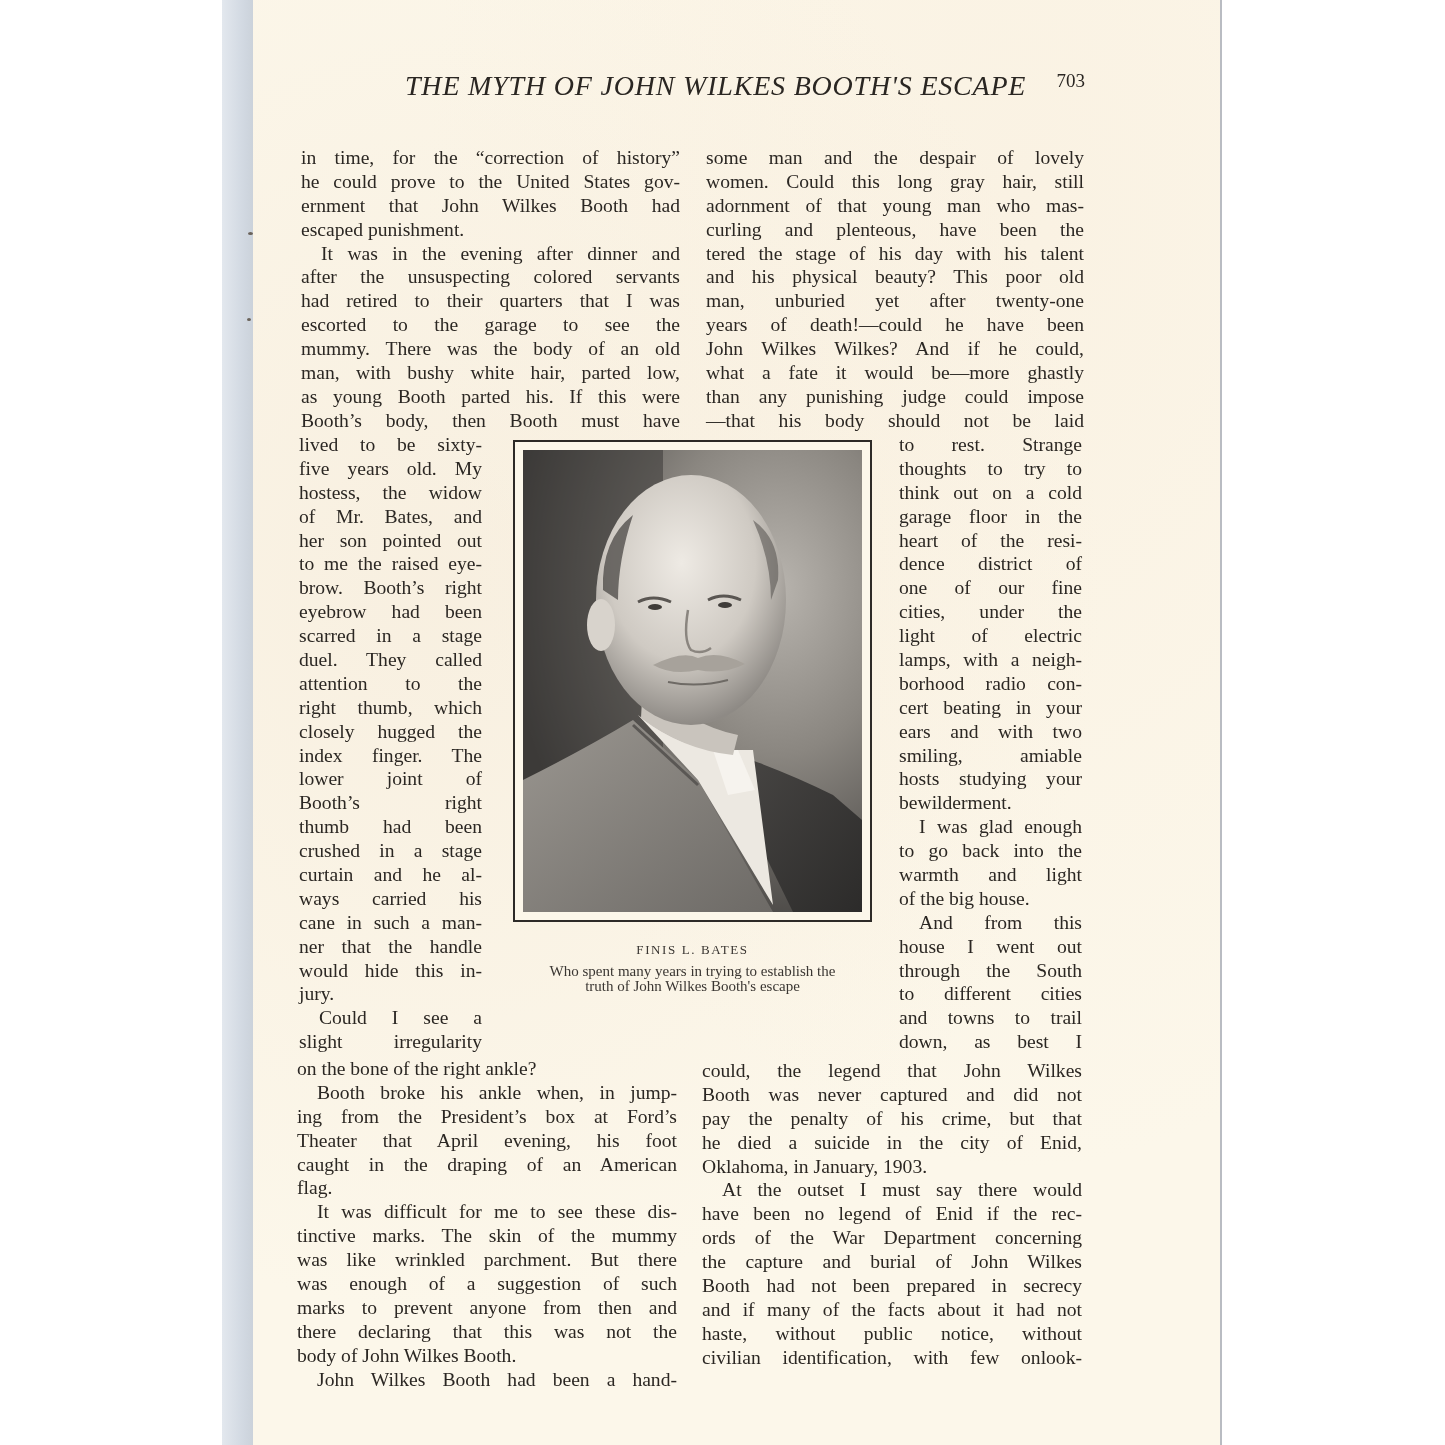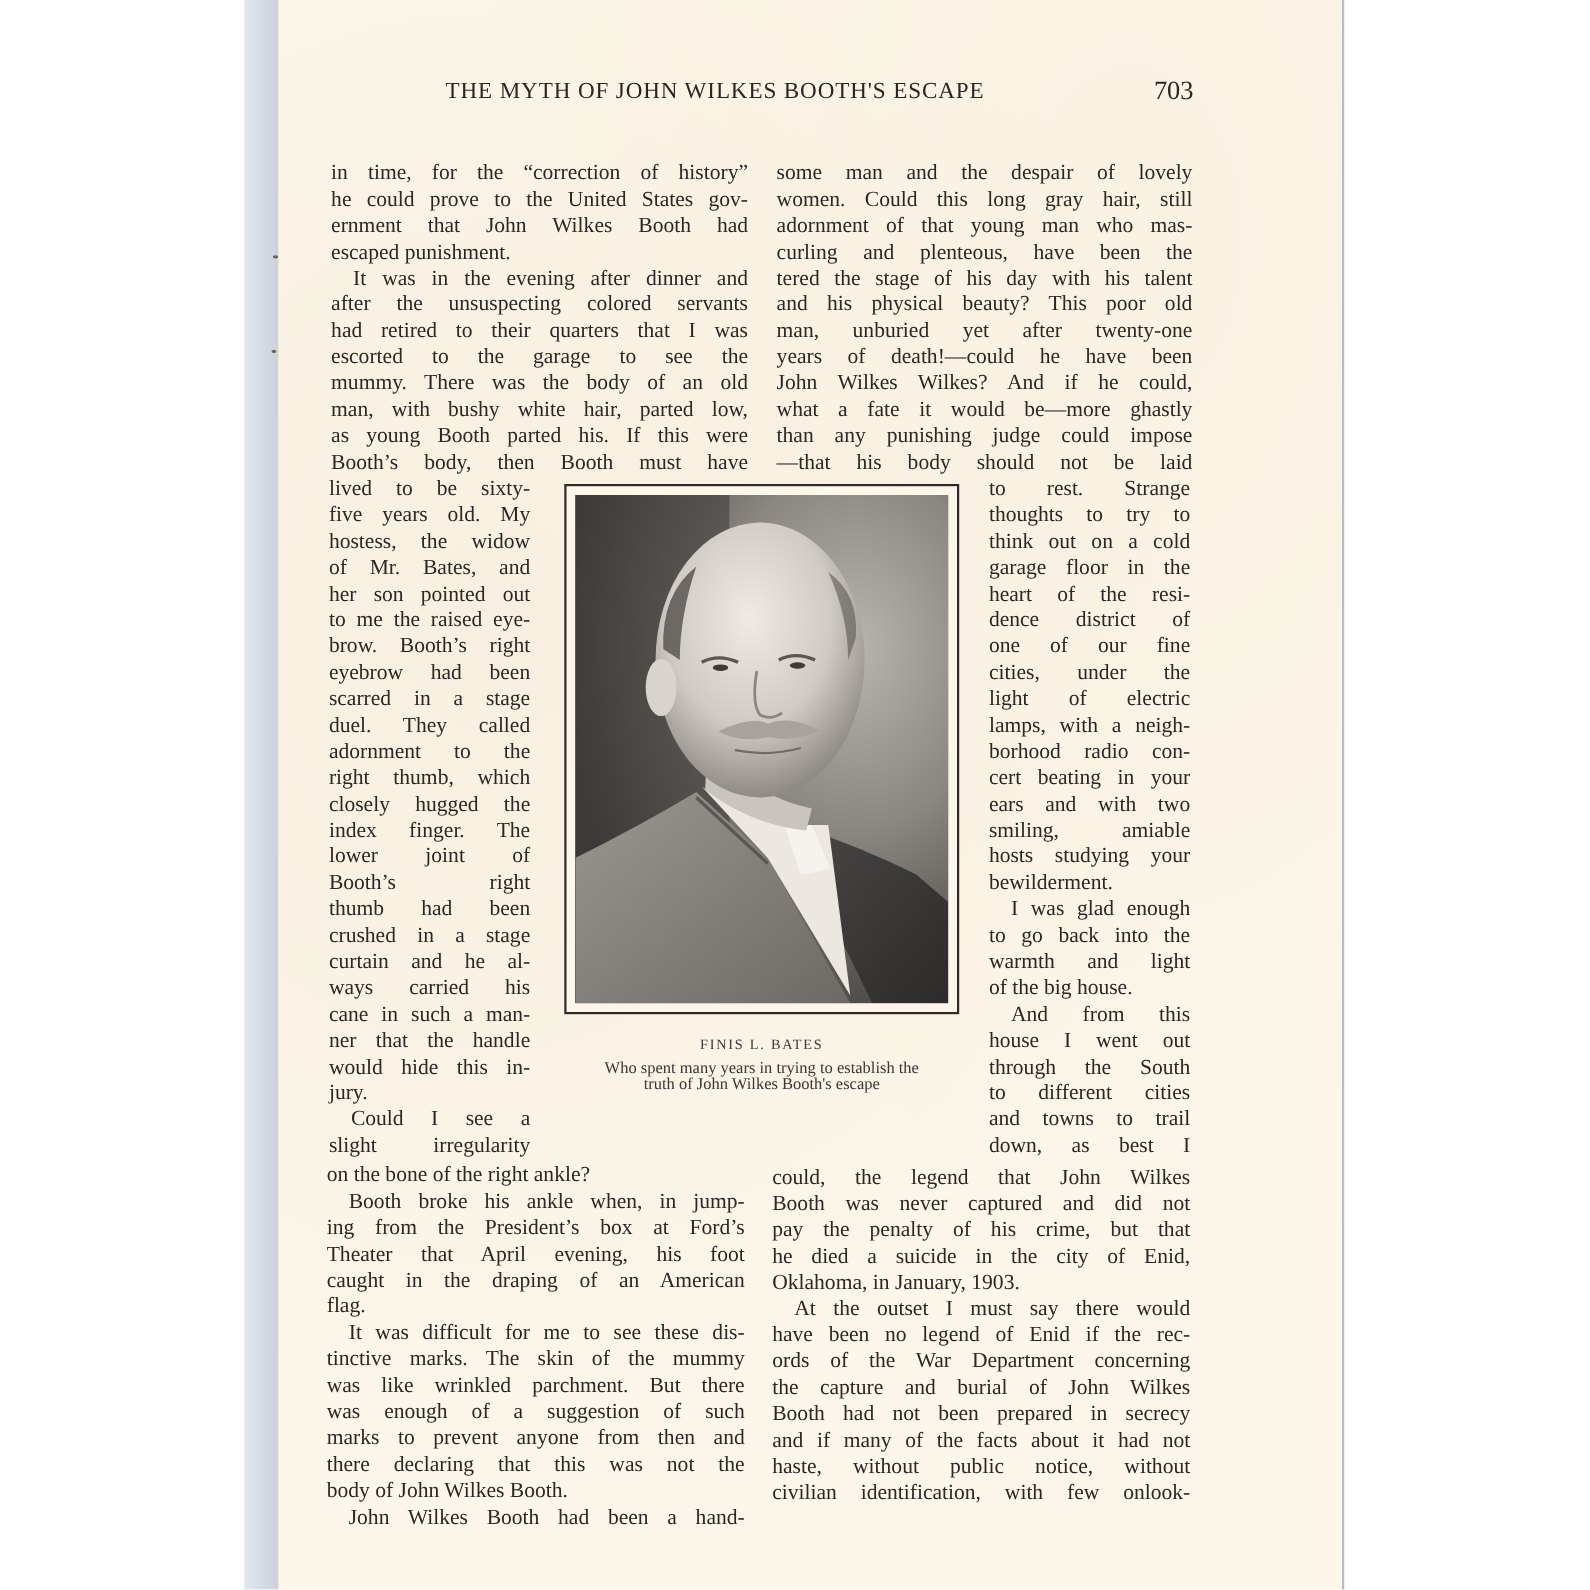--- a/index.html
+++ b/index.html
@@ -17,22 +17,22 @@
       background: #fcf7ea;
       background-image: radial-gradient(ellipse at 20% 40%, rgba(240,225,205,0.35), rgba(0,0,0,0) 60%),
                         radial-gradient(ellipse at 80% 15%, rgba(245,230,210,0.3), rgba(0,0,0,0) 55%);
       border-right: 2px solid #b9bcc2;
       box-sizing: border-box;
     }
     .running-head {
       position: absolute; left: 405px; top: 70px; width: 690px; height: 30px;
       font-family: "Liberation Serif", serif; color: #2a2622;
     }
-    .running-title { position: absolute; left: 0; top: 0; font-size: 21px; letter-spacing: 0.8px; white-space: nowrap; }
-    .page-number { position: absolute; right: 10px; top: 0; font-size: 24px; margin-left: 22px; }
+    .running-title { position: absolute; left: 0; top: 0; font-size: 28px; letter-spacing: 0.8px; white-space: nowrap; font-style: italic; }
+    .page-number { position: absolute; right: 10px; top: 0; font-size: 19px; margin-left: 22px; }
     .text {
       font-family: "Liberation Serif", serif; font-size: 19.6px; color: #2b2723;
       line-height: 23.9px; text-align: justify;
     }
     .line { display: block; white-space: nowrap; text-align: justify; text-align-last: justify; height: 23.9px; }
     .line.last { text-align-last: left; }
     .indent { padding-left: 20px; }
     .col { position: absolute; margin-top: 24px; }
     .col-left-top { left: 301px; top: 122px; width: 379px; }
     .col-left-narrow { left: 299px; top: 409px; width: 183px; }
@@ -91,21 +91,21 @@
   <span class="line">lived to be sixty-</span>
   <span class="line">five years old. My</span>
   <span class="line">hostess, the widow</span>
   <span class="line">of Mr. Bates, and</span>
   <span class="line">her son pointed out</span>
   <span class="line">to me the raised eye-</span>
   <span class="line">brow. Booth’s right</span>
   <span class="line">eyebrow had been</span>
   <span class="line">scarred in a stage</span>
   <span class="line">duel. They called</span>
-  <span class="line">adornment to the</span>
+  <span class="line">attention to the</span>
   <span class="line">right thumb, which</span>
   <span class="line">closely hugged the</span>
   <span class="line">index finger. The</span>
   <span class="line">lower joint of</span>
   <span class="line">Booth’s right</span>
   <span class="line">thumb had been</span>
   <span class="line">crushed in a stage</span>
   <span class="line">curtain and he al-</span>
   <span class="line">ways carried his</span>
   <span class="line">cane in such a man-</span>

